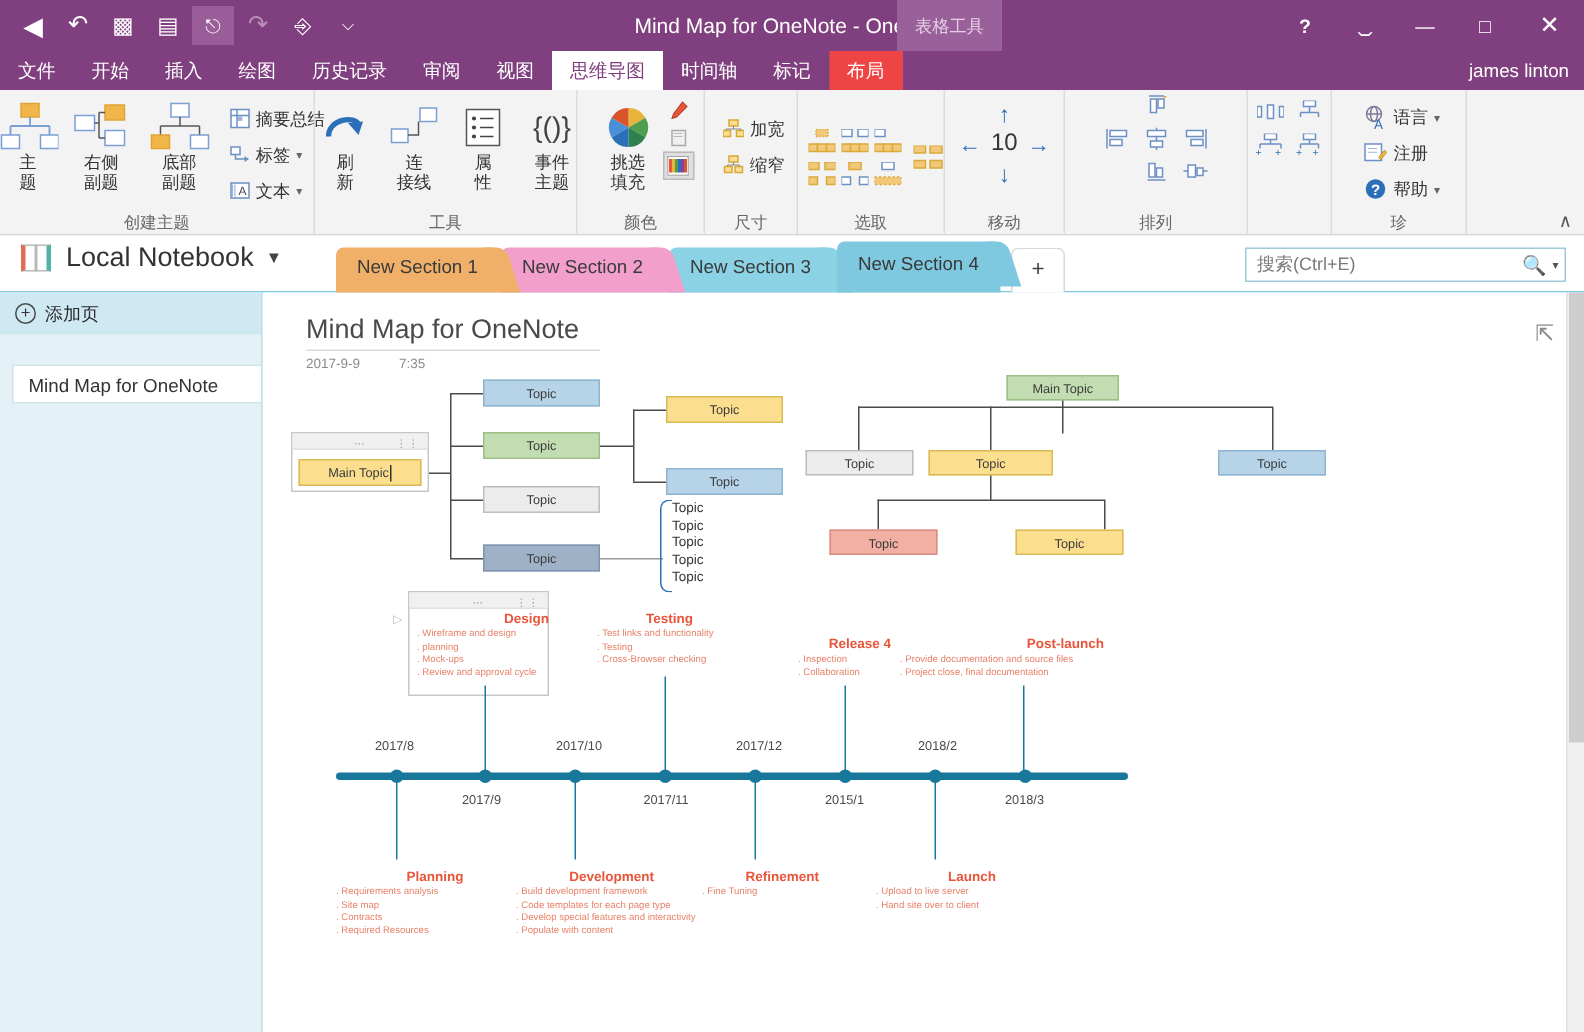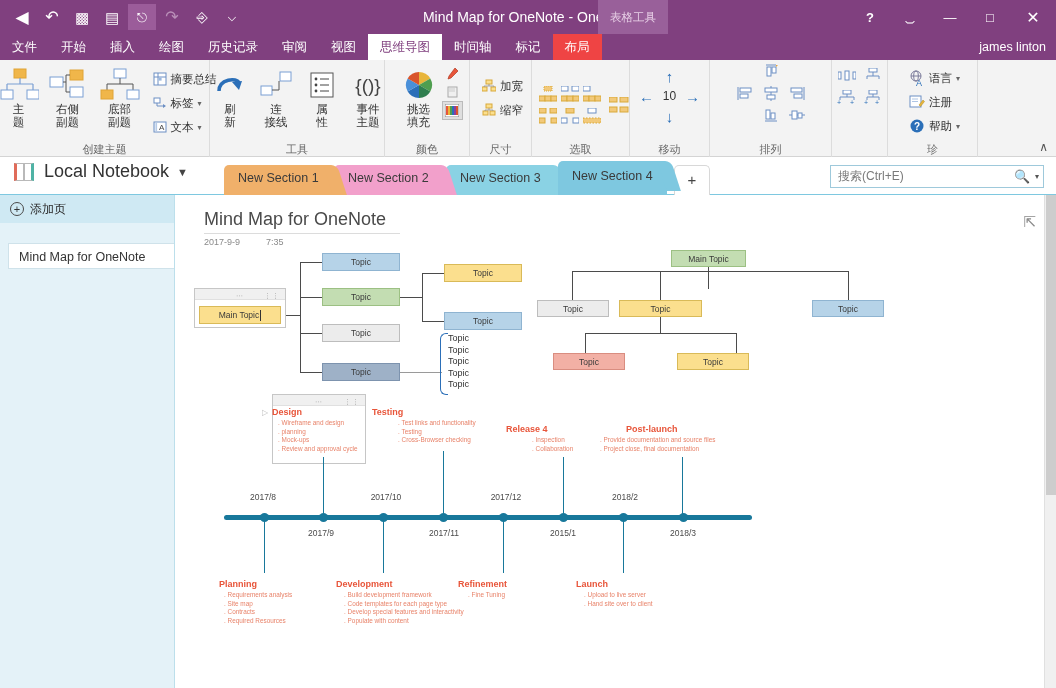--- a/index.html
+++ b/index.html
@@ -194,21 +194,21 @@
 
   
   .tl-axis{
     position:absolute; height:5px; background:#18789b; border-radius:3px;
   }
   .tl-dot{
     position:absolute; width:9px; height:9px; border-radius:50%; background:#18789b;
   }
   .tl-tick{ position:absolute; width:1.4px; background:#18789b; }
   .tl-date{ position:absolute; font-size:8.5px; color:#4a4a4a; text-align:center; }
-  .ms-title{ position:absolute; font-size:9px; font-weight:bold; color:#e8553a; text-align:left; }
+  .ms-title{ position:absolute; font-size:9px; font-weight:bold; color:#e8553a; text-align:right; }
   .ms-list{ position:absolute; font-size:6.4px; color:#e8836a; line-height:8.6px; white-space:nowrap; }
 
   .mini-handle{ position:absolute; font-size:8px; color:#c0c0c0; }
 </style>
 </head>
 <body>
 
 <div class="titlebar">
   <div class="qat">
     <div class="qat-btn" style="font-size:17px">◀︎</div>
@@ -499,21 +499,21 @@
     <div class="grp-name">选取</div>
   </div>
 
   <div class="grp" style="left:630px; width:80px;">
     <div class="grp-body" style="justify-content:center">
       <div style="display:grid;grid-template-columns:20px 26px 20px;grid-template-rows:20px 20px 20px;align-items:center;justify-items:center;margin-top:2px;">
         <div></div>
         <div style="color:#2b6fb8;font-size:15px;">↑</div>
         <div></div>
         <div style="color:#2b6fb8;font-size:15px;">←</div>
-        <div style="font-size:12px;color:#333">10</div>
+        <div style="font-size:16px;color:#333">10</div>
         <div style="color:#2b6fb8;font-size:15px;">→</div>
         <div></div>
         <div style="color:#2b6fb8;font-size:15px;">↓</div>
         <div></div>
       </div>
     </div>
     <div class="grp-name">移动</div>
   </div>
 
   <div class="grp" style="left:710px; width:122px;">

